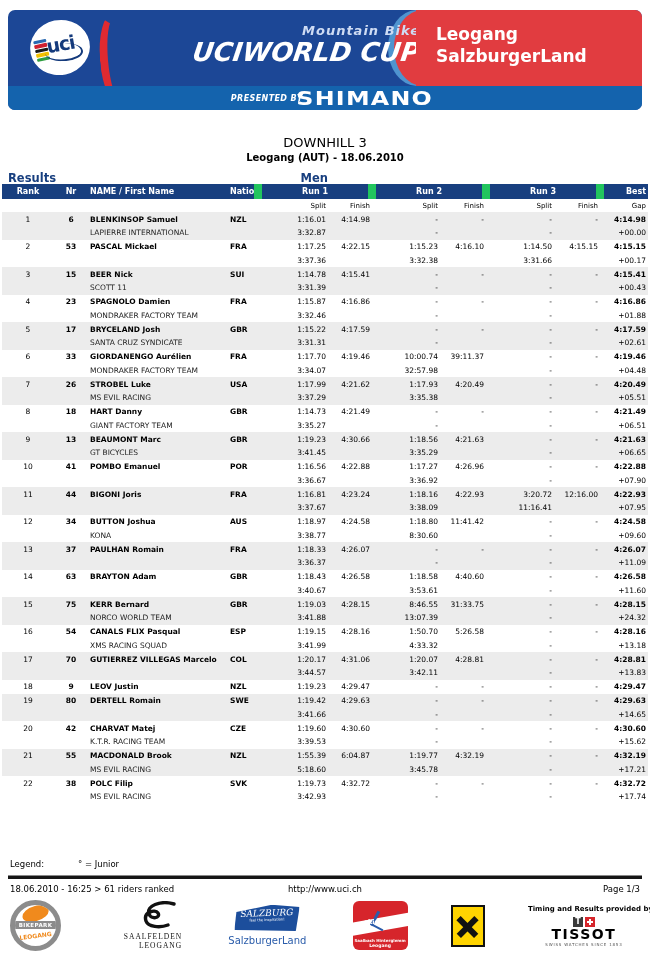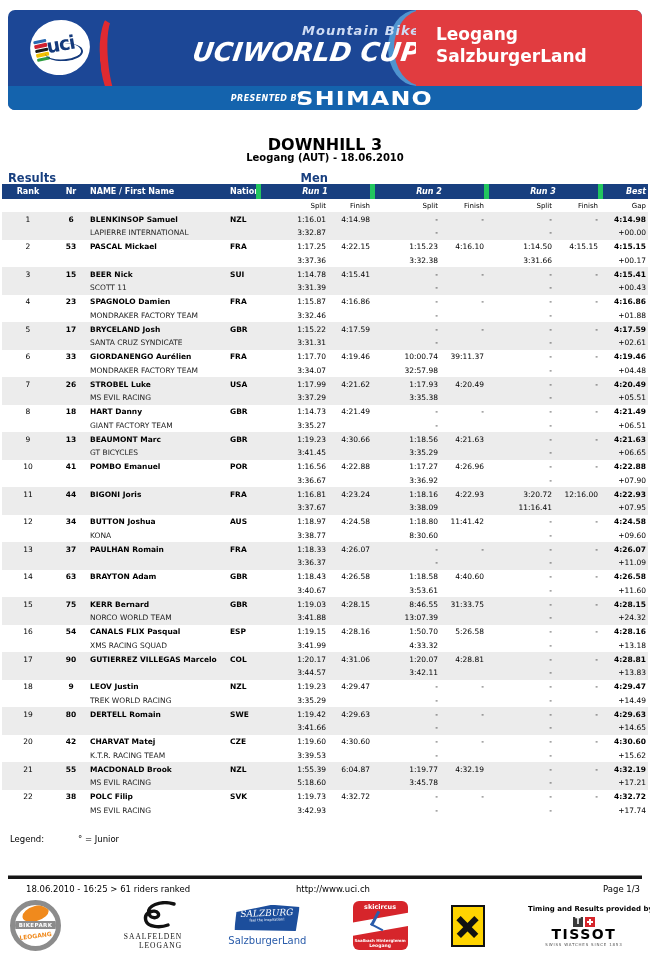--- a/index.html
+++ b/index.html
@@ -37,57 +37,57 @@
                 border:6px solid transparent;border-left:8px solid #e02a30;border-radius:50%;
                 transform:rotate(-5deg);z-index:2;}
   .wc-block{position:absolute;left:112px;top:13px;width:300px;text-align:right;color:#fff;
             font-style:italic;z-index:2;}
   .mtb{font-size:13px;font-weight:bold;color:#cfdcf4;letter-spacing:1px;}
   .wc-title{font-size:26px;font-weight:bold;white-space:nowrap;margin-top:-1px;
             transform:skewX(-8deg);letter-spacing:0;}
 
   
   .event-title{position:absolute;top:135px;left:0;width:100%;text-align:center;
-               font-size:16px;font-weight:bold;}
+               font-size:13px;font-weight:normal;}
   .loc-date{position:absolute;top:152px;left:0;width:100%;text-align:center;
             font-size:10px;font-weight:bold;}
   .section-row{position:absolute;top:171px;left:8px;width:634px;display:flex;
                align-items:center;font-weight:bold;font-size:11.5px;}
   .section-row .side{color:var(--navy);width:160px;}
   .section-row .mid{flex:1;text-align:center;color:#000;}
   .section-row .r{text-align:right;}
   .navy-rule{position:absolute;top:190px;left:8px;width:634px;height:2px;background:var(--navy);}
 
   
   table.res{position:absolute;top:184px;left:2px;width:646px;border-collapse:collapse;
             table-layout:fixed;}
   table.res td{padding:0 2px;overflow:hidden;white-space:nowrap;font-size:7.5px;}
   tr.th td{background:var(--navy);color:#fff;font-weight:bold;font-size:8px;height:15px;}
-  tr.th td.seg{border-left:5px solid #22c55e;font-style:italic;}
+  tr.th td.seg{border-left:8px solid #22c55e;}
   tr.ts td{font-size:7px;height:13px;color:#000;}
   .c{text-align:center;}
   .b{font-weight:bold;}
   .num{text-align:right;padding-right:3px;}
   .fin{padding-right:7px;}
   .best{padding-right:4px;}
   .nm{font-size:8px;padding-left:4px;}
   .nat{font-size:7px;padding-left:2px;}
   .team{font-size:6.4px;color:#222;padding-left:4px;}
   tr.l1 td{height:14px;}
   tr.l2 td{height:13.5px;}
   tr.shade td{background:var(--shade);}
   tr.l1 td.nm{font-weight:bold;}
 
   
-  .legend-row{position:absolute;top:834px;left:10px;width:630px;font-size:8.5px;display:flex;}
+  .legend-row{position:absolute;top:859px;left:10px;width:630px;font-size:8.5px;display:flex;}
   .legend-row .lab{width:68px;}
   .black-rule{position:absolute;top:875px;left:8px;width:634px;height:4px;
               border-top:1px solid #888;background:#161616;}
   .footer-row{position:absolute;top:884px;left:10px;width:630px;display:flex;font-size:8.5px;}
-  .footer-row .fl{width:220px;margin-left:16px;}
+  .footer-row .fl{width:220px;}
   .footer-row .fc{flex:1;text-align:center;}
   .footer-row .fr{width:220px;text-align:right;}
 
   
   .logos{position:absolute;top:897px;left:10px;width:630px;height:57px;display:flex;
          align-items:center;justify-content:space-between;}
   .logo-bp{width:51px;height:51px;border-radius:50%;background:#fff;border:5px solid #8c8c8c;
            position:relative;overflow:hidden;}
   .bp-swirl{position:absolute;top:1px;left:7px;width:27px;height:15px;background:#f08a1d;
             border-radius:60% 40% 55% 45%;transform:rotate(-14deg);}
@@ -105,21 +105,21 @@
   .sl-script{font-family:"DejaVu Serif","Liberation Serif",serif;font-style:italic;
              font-size:9px;display:block;line-height:9px;}
   .sl-tag{font-size:3.6px;display:block;}
   .sl-name{font-size:10px;color:#2a5caa;margin-top:3px;}
   .logo-sc{width:55px;height:49px;background:#d6252b;border-radius:6px;position:relative;
            overflow:hidden;color:#fff;text-align:center;}
   .sc-band{position:absolute;top:16px;left:-10px;width:84px;height:13px;background:#fff;
            transform:rotate(-10deg);}
   .sc-skier{position:absolute;top:12px;left:20px;width:14px;height:16px;border-left:3px solid #2a5caa;
             transform:rotate(28deg);border-bottom:2px solid #2a5caa;}
-  .sc-t1{position:relative;font-size:6.5px;font-weight:bold;margin-top:2px;z-index:2;}
+  .sc-t1{position:relative;font-size:6.5px;font-weight:bold;margin-top:17px;z-index:2;}
   .sc-t2{position:absolute;bottom:7.5px;left:0;width:100%;font-size:4px;font-weight:bold;}
   .sc-t3{position:absolute;bottom:2px;left:0;width:100%;font-size:4.5px;font-weight:bold;}
   .logo-rf{width:34px;height:42px;background:#ffd400;border:2.5px solid #111;position:relative;}
   .rf-x1,.rf-x2{position:absolute;left:2px;top:17px;width:25px;height:5.5px;background:#111;}
   .rf-x1{transform:rotate(45deg);}
   .rf-x2{transform:rotate(-45deg);}
   .logo-ts{width:112px;text-align:center;}
   .ts-provided{font-size:7px;font-weight:bold;white-space:nowrap;}
   .ts-mark{display:flex;justify-content:center;gap:2px;margin-top:4px;align-items:center;}
   .ts-t{display:inline-block;background:#3a3a3a;color:#fff;font-size:8px;font-weight:bold;
@@ -585,21 +585,21 @@
         <td class="num">3:41.99</td>
         <td class="fin"></td>
         <td class="num">4:33.32</td>
         <td class="fin"></td>
         <td class="num">-</td>
         <td class="fin"></td>
         <td class="num best">+13.18</td>
       </tr>
       <tr class="l1 shade">
         <td class="c">17</td>
-        <td class="c b">90</td>
+        <td class="c b">70</td>
         <td class="b nm">GUTIERREZ VILLEGAS Marcelo</td>
         <td class="b nat">COL</td>
         <td class="num">1:20.17</td>
         <td class="num fin">4:31.06</td>
         <td class="num">1:20.07</td>
         <td class="num fin">4:28.81</td>
         <td class="num">-</td>
         <td class="num fin">-</td>
         <td class="num best b">4:28.81</td>
       </tr>
@@ -619,31 +619,20 @@
         <td class="c b">9</td>
         <td class="b nm">LEOV Justin</td>
         <td class="b nat">NZL</td>
         <td class="num">1:19.23</td>
         <td class="num fin">4:29.47</td>
         <td class="num">-</td>
         <td class="num fin">-</td>
         <td class="num">-</td>
         <td class="num fin">-</td>
         <td class="num best b">4:29.47</td>
-      </tr>
-      <tr class="l2">
-        <td colspan="2"></td>
-        <td class="team" colspan="2">TREK WORLD RACING</td>
-        <td class="num">3:35.29</td>
-        <td class="fin"></td>
-        <td class="num">-</td>
-        <td class="fin"></td>
-        <td class="num">-</td>
-        <td class="fin"></td>
-        <td class="num best">+14.49</td>
       </tr>
       <tr class="l1 shade">
         <td class="c">19</td>
         <td class="c b">80</td>
         <td class="b nm">DERTELL Romain</td>
         <td class="b nat">SWE</td>
         <td class="num">1:19.42</td>
         <td class="num fin">4:29.63</td>
         <td class="num">-</td>
         <td class="num fin">-</td>

